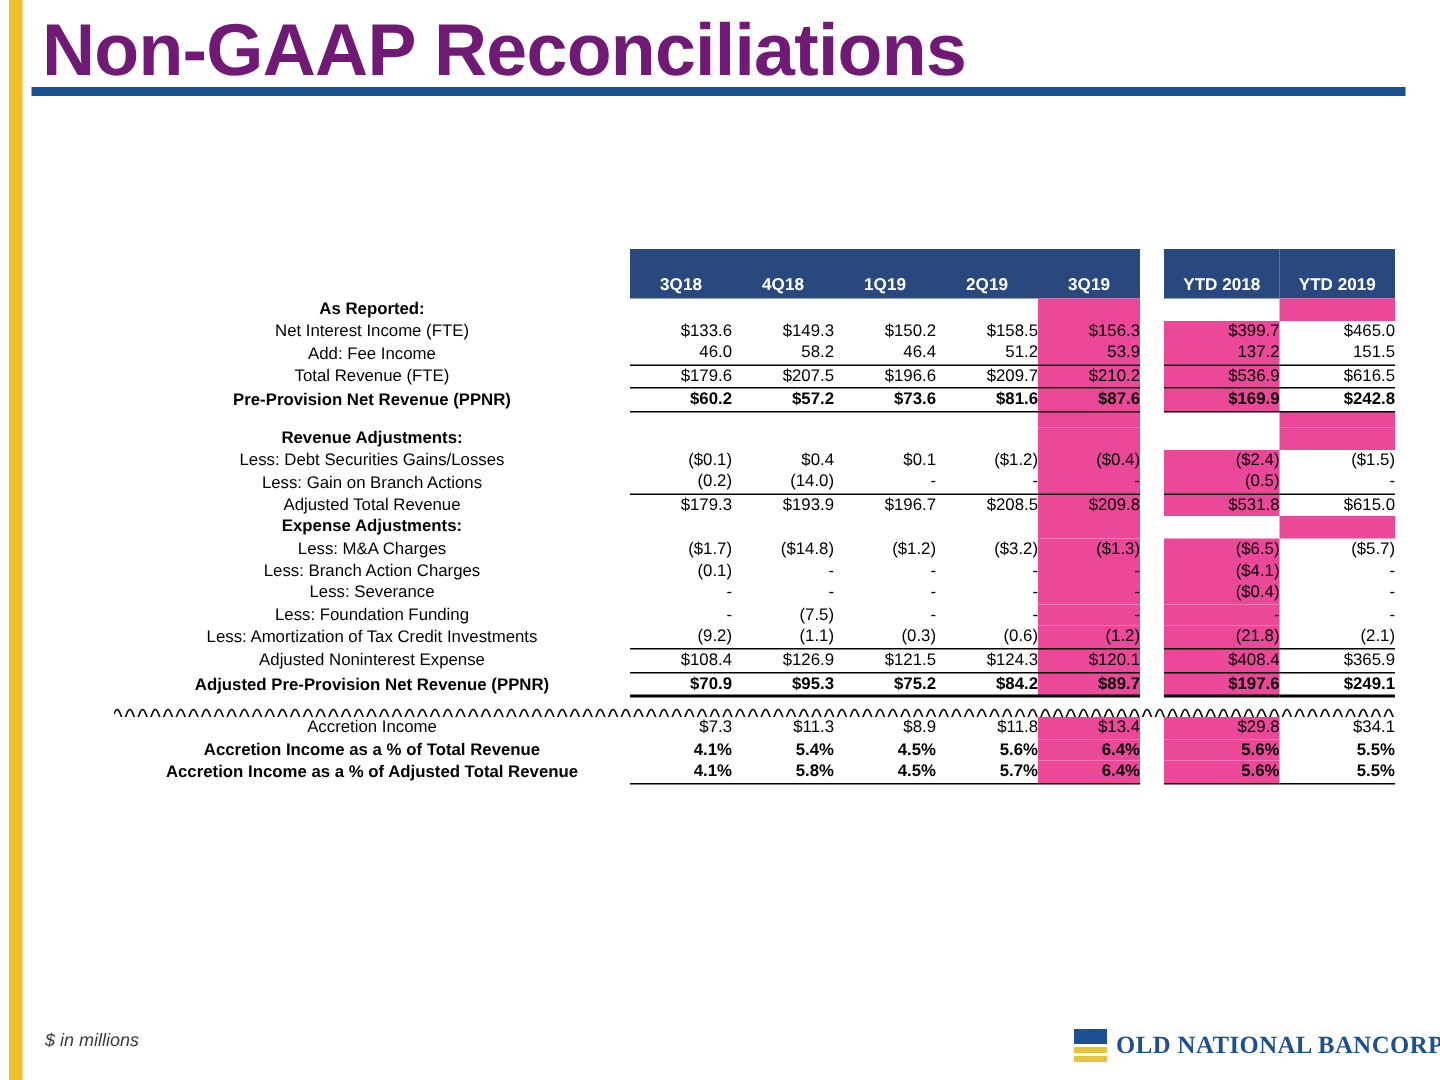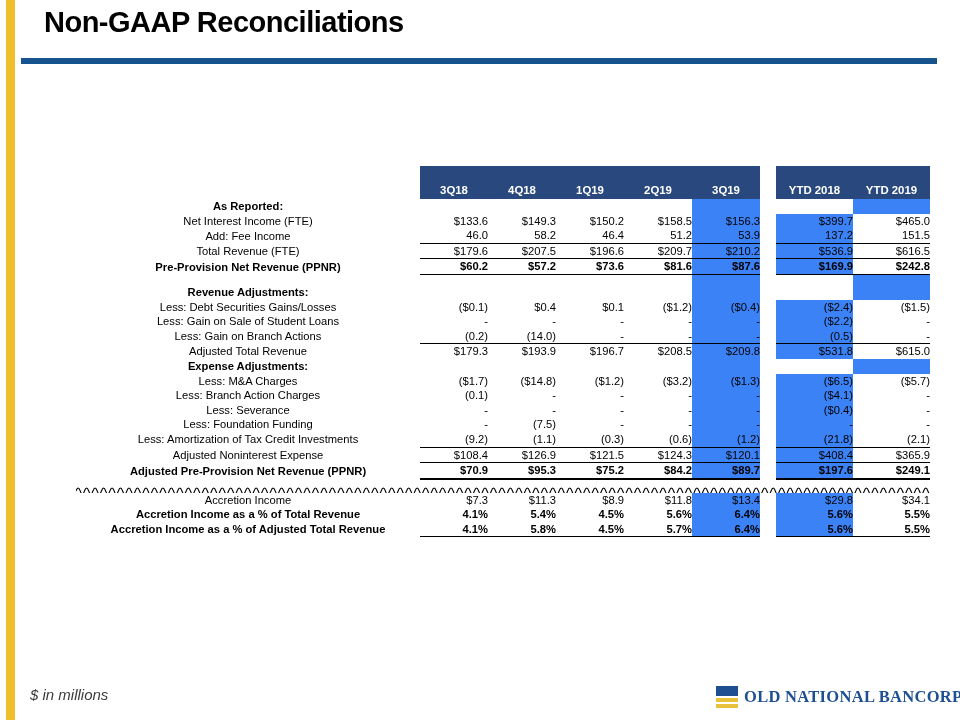--- a/index.html
+++ b/index.html
@@ -11,22 +11,22 @@
     overflow:hidden;
     -webkit-font-smoothing:antialiased;
   }
   
   .gold-spine{
     position:absolute;left:6px;top:0;width:9px;height:720px;
     background:#f0c02b;
   }
   
   .slide-title{
-    position:absolute;left:44px;top:6px;
-    font-size:29px;font-weight:bold;color:#000000;
+    position:absolute;left:28px;top:6px;
+    font-size:49px;font-weight:bold;color:#701a75;
     letter-spacing:-0.5px;white-space:nowrap;
   }
   .title-rule{
     position:absolute;left:21px;top:58px;width:916px;height:6px;
     background:#16538f;
   }
   
   .table-wrap{
     position:absolute;left:76px;top:166px;width:806px;
   }
@@ -52,40 +52,40 @@
   
   td.lbl{
     text-align:center;height:14.6px;line-height:14.6px;
     padding-left:2px;white-space:nowrap;
   }
   td.num{
     text-align:right;height:14.6px;line-height:14.6px;
     padding-right:6px;white-space:nowrap;
   }
   td.gapcell{background:#ffffff;}
-  .shade{background:#3b82f6;}
+  .shade{background:#ec4899;}
 
   .b{font-weight:bold;}
   .sect{font-weight:bold;}
   tr.spacer td{height:10px;line-height:10px;}
 
   
   td.rule-top{border-top:1.3px solid #000;}
   td.rule-bot{border-bottom:1.3px solid #000;}
   td.rule-bot-thick{border-bottom:2.4px solid #000;}
 
   
   .squiggle-row td{height:13px;padding:0;}
   .squiggle{
     width:100%;height:9px;display:block;
   }
   
   .footnote{
     position:absolute;left:30px;top:686px;
-    font-size:15px;font-style:italic;color:#3c3c3c;
+    font-size:12px;font-style:italic;color:#3c3c3c;
   }
   .logo-block{
     position:absolute;left:716px;top:684px;
     display:flex;align-items:center;height:26px;
   }
   .logo-mark{
     width:22px;height:22px;display:flex;flex-direction:column;
     justify-content:space-between;margin-right:6px;
   }
   .lm-blue{height:10px;background:#1d4f91;}
@@ -213,31 +213,20 @@
           <td class="num">($0.1)</td>
           <td class="num">$0.4</td>
           <td class="num">$0.1</td>
           <td class="num">($1.2)</td>
           <td class="num shade">($0.4)</td>
           <td class="gapcell"></td>
           <td class="num shade">($2.4)</td>
           <td class="num">($1.5)</td>
         </tr>
         <tr>
-          <td class="lbl">Less: Gain on Sale of Student Loans</td>
-          <td class="num">-</td>
-          <td class="num">-</td>
-          <td class="num">-</td>
-          <td class="num">-</td>
-          <td class="num shade">-</td>
-          <td class="gapcell"></td>
-          <td class="num shade">($2.2)</td>
-          <td class="num">-</td>
-        </tr>
-        <tr>
           <td class="lbl">Less: Gain on Branch Actions</td>
           <td class="num">(0.2)</td>
           <td class="num">(14.0)</td>
           <td class="num">-</td>
           <td class="num">-</td>
           <td class="num shade">-</td>
           <td class="gapcell"></td>
           <td class="num shade">(0.5)</td>
           <td class="num">-</td>
         </tr>

